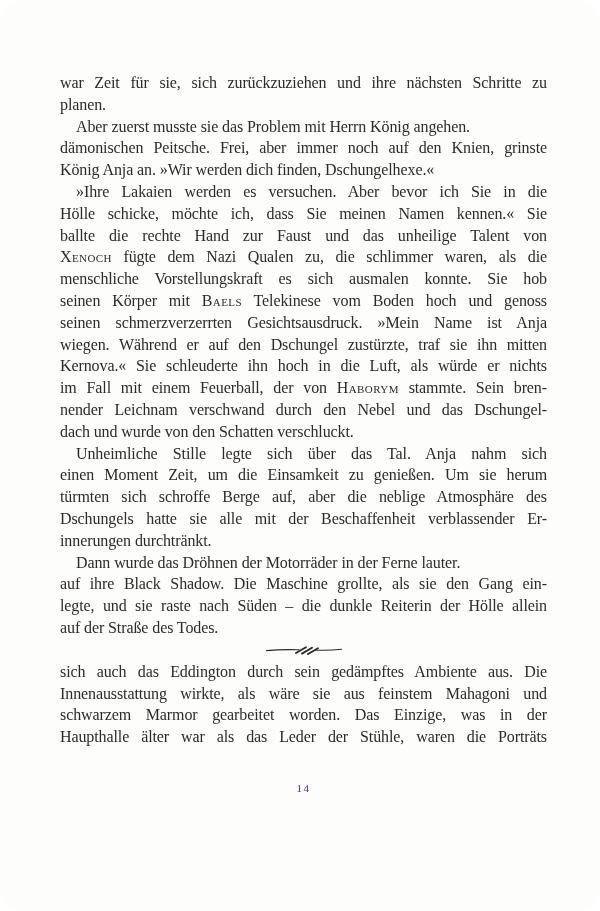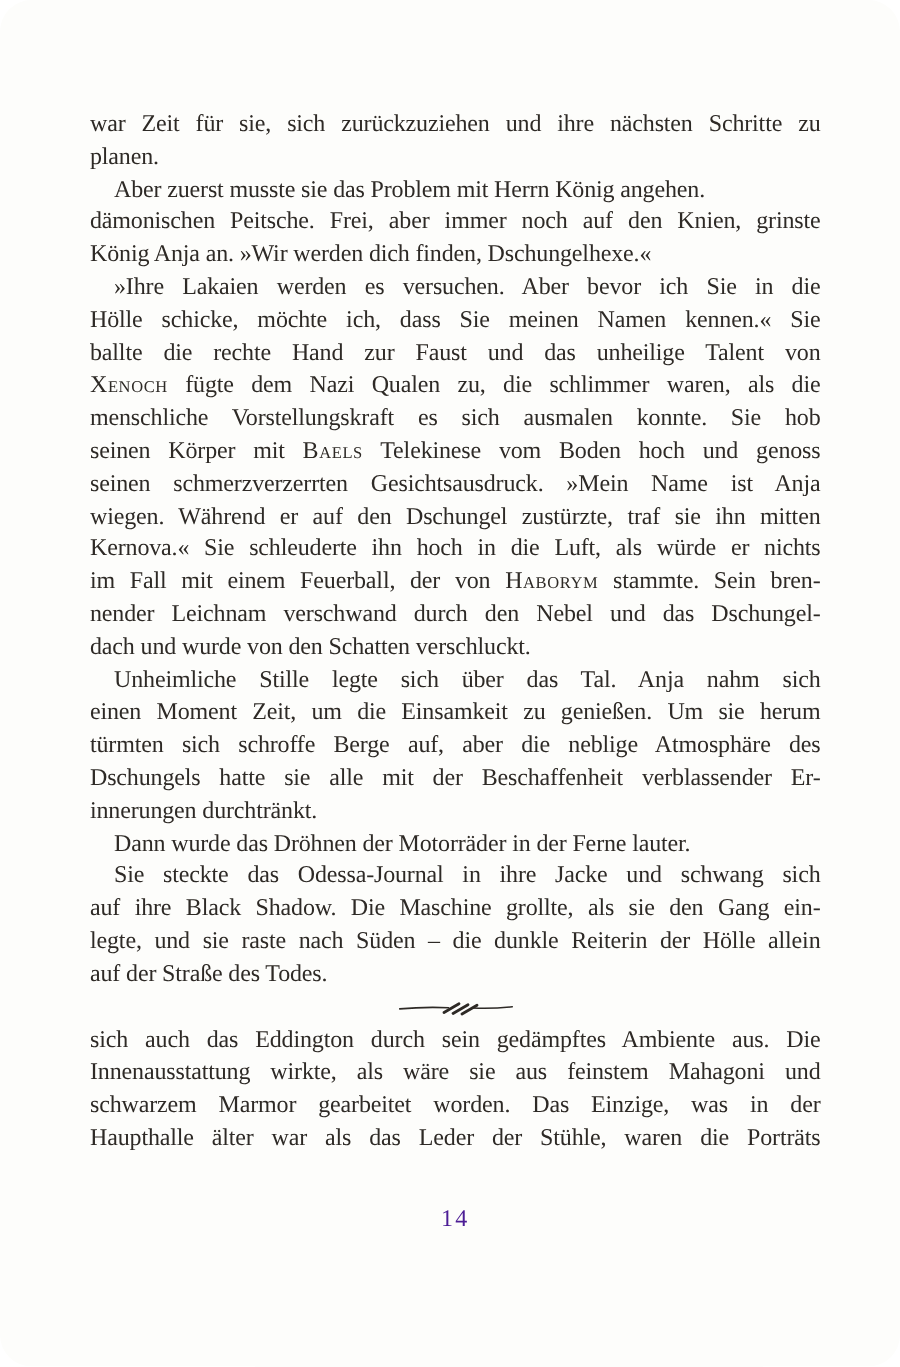--- a/index.html
+++ b/index.html
@@ -43,21 +43,21 @@
   .scene-break {
     height: 22px;
     display: flex;
     align-items: center;
     justify-content: center;
   }
   .scene-break svg { display: block; }
   .page-number {
     text-align: center;
     margin-top: 34px;
-    font-size: 16px;
+    font-size: 11px;
     letter-spacing: 1.5px;
     color: #4c1d95;
   }
 </style>
 </head>
 <body>
 
 <div class="book-page">
 
   <div class="text-block">
@@ -90,21 +90,20 @@
         <div class="line indent"><span>Unheimliche Stille legte sich über das Tal. Anja nahm sich</span></div>
         <div class="line"><span>einen Moment Zeit, um die Einsamkeit zu genießen. Um sie herum</span></div>
         <div class="line"><span>türmten sich schroffe Berge auf, aber die neblige Atmosphäre des</span></div>
         <div class="line"><span>Dschungels hatte sie alle mit der Beschaffenheit verblassender Er-</span></div>
         <div class="line unjust"><span>innerungen durchtränkt.</span></div>
       </div>
       <div class="para">
         <div class="line unjust indent"><span>Dann wurde das Dröhnen der Motorräder in der Ferne lauter.</span></div>
       </div>
       <div class="para">
-        <div class="line indent"><span>Sie steckte das Odessa-Journal in ihre Jacke und schwang sich</span></div>
         <div class="line"><span>auf ihre Black Shadow. Die Maschine grollte, als sie den Gang ein-</span></div>
         <div class="line"><span>legte, und sie raste nach Süden – die dunkle Reiterin der Hölle allein</span></div>
         <div class="line unjust"><span>auf der Straße des Todes.</span></div>
       </div>
     </div>
 
   <div class="scene-break">
     <svg width="78" height="14" viewBox="0 0 78 14" fill="none" stroke="#2e2a26" stroke-linecap="round">
       <path d="M1.5 7.6 C 12 6.6, 24 6.4, 34 6.8" stroke-width="1.1"></path>
       <path d="M31 10 L 41 4.2" stroke-width="1.9"></path>

